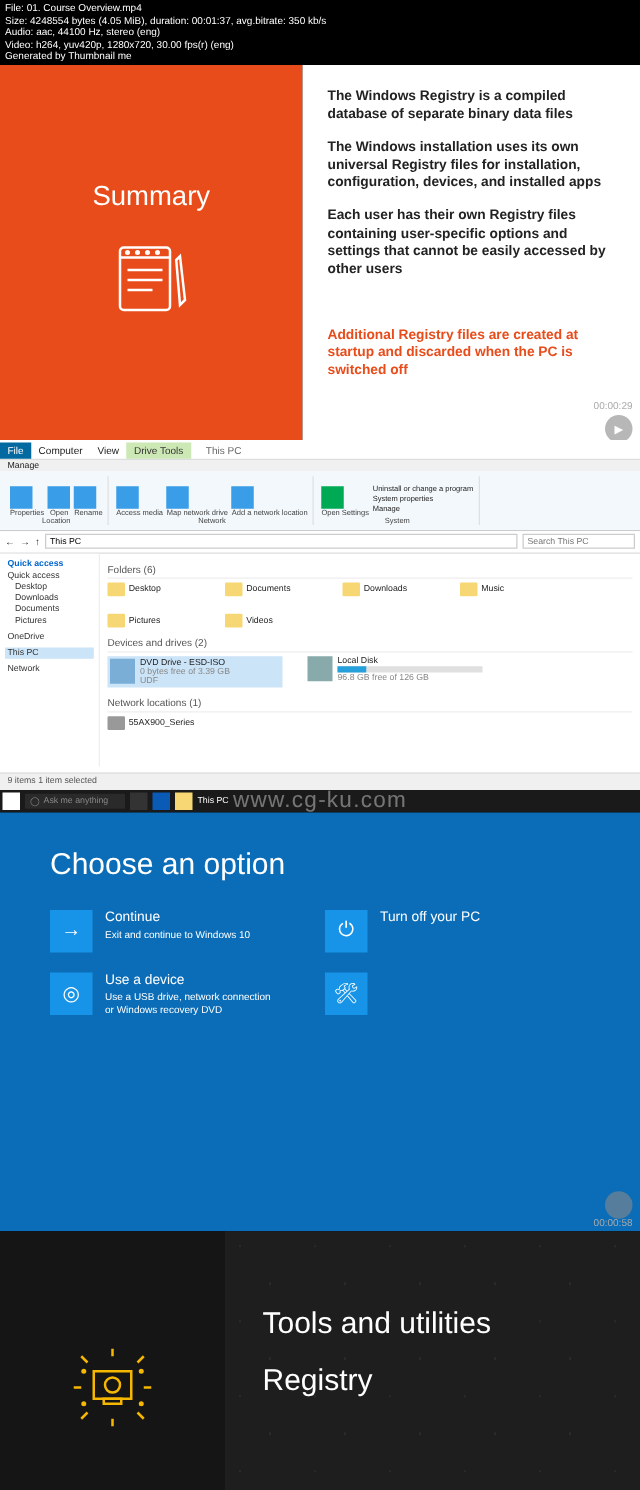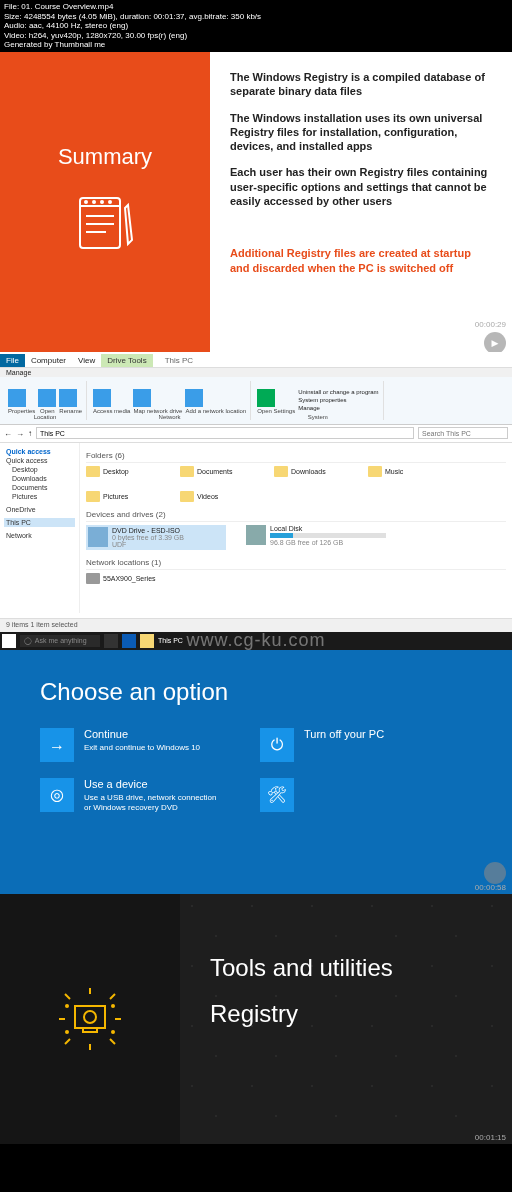--- a/index.html
+++ b/index.html
@@ -1,19 +1,19 @@
 <!DOCTYPE html>
 <html><head>
 <meta charset="utf-8">
 <style>
 * { margin:0; padding:0; box-sizing:border-box; font-family:Segoe UI,Arial,sans-serif; }
 body { width:512px; background:#000; color:#fff; }
 .meta { background:#000; color:#fff; font-size:8px; padding:2px 4px; font-family:monospace; line-height:1.2; }
 .panel1 { display:flex; height:300px; }
-.summary-left { width:210px; background:#e84c1a; color:#fff; display:flex; flex-direction:column; align-items:center; justify-content:center; }
+.summary-left { width:242px; background:#e84c1a; color:#fff; display:flex; flex-direction:column; align-items:center; justify-content:center; }
 .summary-left h2 { font-weight:300; font-size:22px; margin-bottom:20px; }
 .doc-icon { width:70px; height:70px; }
 .summary-right { flex:1; background:#fff; color:#222; padding:18px 20px; font-size:11px; }
 .summary-right p { margin-bottom:12px; font-weight:600; line-height:1.3; }
 .summary-right p.orange { color:#e84c1a;margin-top:38px; }
 .playbtn { position:absolute; right:6px; width:22px; height:22px; background:#888; border-radius:50%; opacity:.6; display:flex; align-items:center; justify-content:center; color:#fff; font-size:9px; }
 .panel2 { height:280px; background:#fff; color:#222; font-size:8px; position:relative; }
 .ribbon-tabs { display:flex; background:#fff; border-bottom:1px solid #ddd; height:16px; align-items:flex-end; }
 .ribbon-tabs span { padding:2px 6px; font-size:8px; }
 .ribbon-tabs .file { background:#0369a1; color:#fff; }
@@ -38,21 +38,21 @@
 .drive { display:flex; gap:4px; font-size:7px; width:140px; }
 .drive.sel { background:#cce4f7; padding:2px; }
 .dicon { width:20px; height:20px; background:#7aaed6; }
 .dinfo { flex:1; }
 .dbar { height:5px; background:#e0e0e0; margin:1px 0; position:relative; }
 .dbar::after { content:''; position:absolute; left:0; top:0; bottom:0; width:20%; background:#26a0da; }
 .statusbar { position:absolute; bottom:0; left:0; right:0; height:14px; background:#f0f0f0; border-top:1px solid #ddd; font-size:7px; padding:2px 6px; color:#555; }
 .taskbar { height:18px; background:#1a1a1a; display:flex; align-items:center; padding:0 2px; gap:4px; }
 .taskbar .tb { width:14px; height:14px; background:#333; }
 .taskbar .search { width:80px; height:12px; background:#2a2a2a; color:#888; font-size:7px; padding:0 4px; display:flex; align-items:center; }
-.panel3 { height:244px; background:#0b6db7; color:#fff; padding:28px 40px; position:relative; }
+.panel3 { height:335px; background:#0b6db7; color:#fff; padding:28px 40px; position:relative; }
 .panel3 h1 { font-weight:300; font-size:24px; margin-bottom:22px; }
 .options { display:flex; flex-wrap:wrap; gap:16px 40px; max-width:420px; }
 .option { display:flex; gap:10px; width:180px; }
 .oicon { width:34px; height:34px; background:#1793e8; display:flex; align-items:center; justify-content:center; font-size:16px; flex-shrink:0; }
 .otext { font-size:8px; line-height:1.2; }
 .otext .title { font-size:11px; margin-bottom:2px; }
 .watermark { position:absolute; top:50%; left:50%; transform:translate(-50%,-50%); font-size:18px; color:rgba(255,255,255,.4); letter-spacing:1px; }
 .panel4 { height:250px; display:flex; position:relative; }
 .p4-left { width:180px; background:#151515; display:flex; align-items:center; justify-content:center; }
 .gear-icon { width:70px; height:70px; }

